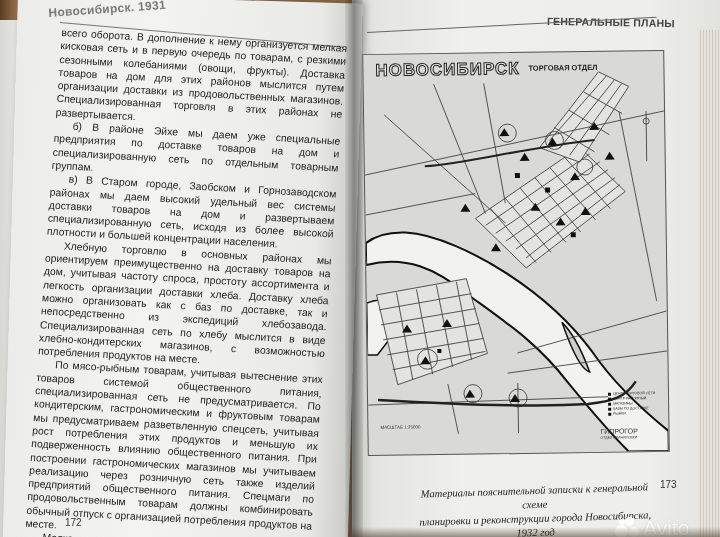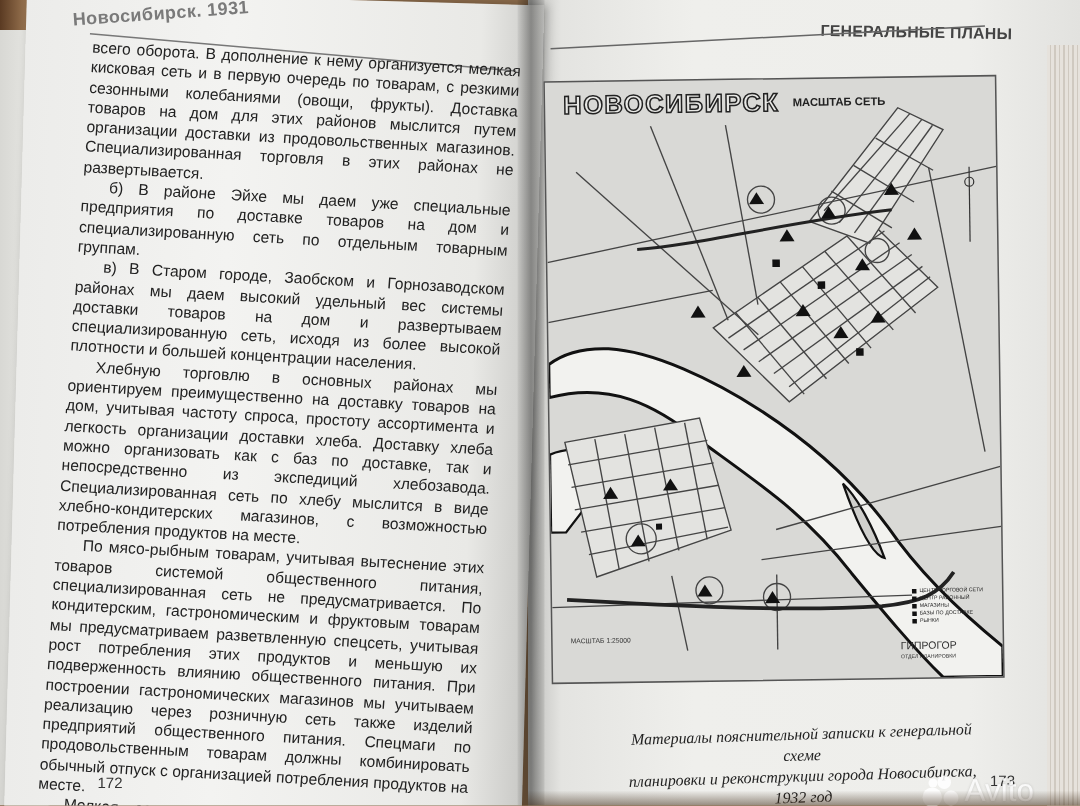--- a/index.html
+++ b/index.html
@@ -106,21 +106,21 @@
   .map-scale {
     position: absolute; left: 12px; top: 370px; font-size: 4.5px; color: #333;
   }
   .caption {
     position: absolute; left: 410px; top: 484px; width: 250px;
     font-family: "Liberation Serif", serif; font-style: italic;
     font-size: 10.6px; line-height: 14px; color: #222; text-align: center;
     transform: rotate(-1.8deg);
   }
   .page-num-right {
-    position: absolute; left: 660px; top: 516px; font-size: 10px; color: #333;
+    position: absolute; left: 660px; top: 479px; font-size: 10px; color: #333;
   }
   .watermark {
     position: absolute; left: 615px; top: 516px;
     display: flex; align-items: center; gap: 4px;
     color: rgba(255,255,255,0.85); font-weight: normal; font-size: 21px;
     text-shadow: 0 0 2px rgba(0,0,0,0.15);
   }
   .wm-dots { position: relative; width: 24px; height: 22px; }
   .wm-dots span { position: absolute; border-radius: 50%; background: rgba(255,255,255,0.88); }
 </style>
@@ -240,21 +240,21 @@
         <rect x="205" y="180" width="5" height="5"></rect>
           <rect x="70" y="295" width="4" height="4"></rect>
       </g>
 
       <g stroke="#333" stroke-width="0.8" fill="none">
         <path d="M282,60 L282,110"></path>
           <circle cx="282" cy="70" r="3"></circle>
       </g>
     </svg>
     <div class="map-title">НОВОСИБИРСК</div>
-    <div class="map-subtitle">МАСШТАБ СЕТЬ</div>
+    <div class="map-subtitle">ТОРГОВАЯ ОТДЕЛ</div>
     <div class="map-legend">
       <div class="row">
           <span class="sw"></span>
           <span>ЦЕНТР ТОРГОВОЙ СЕТИ</span>
         </div>
       <div class="row">
           <span class="sw"></span>
           <span>ЦЕНТР РАЙОННЫЙ</span>
         </div>
       <div class="row">

